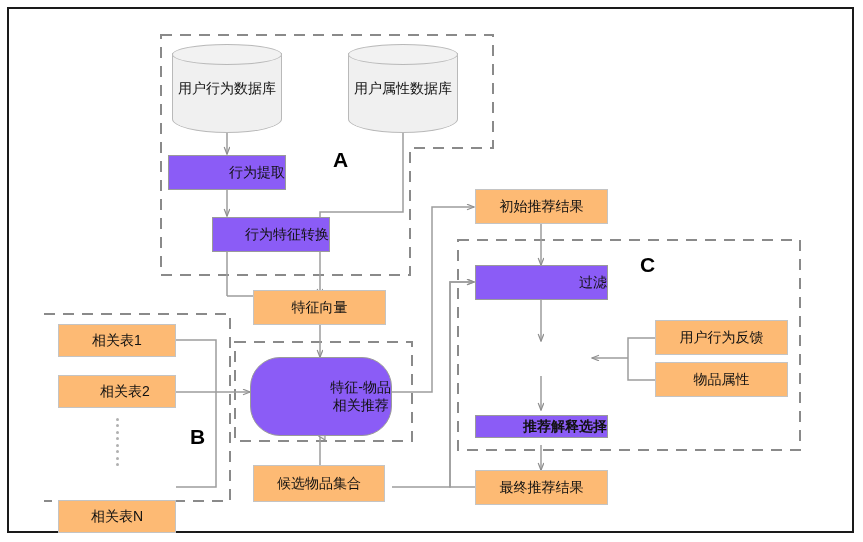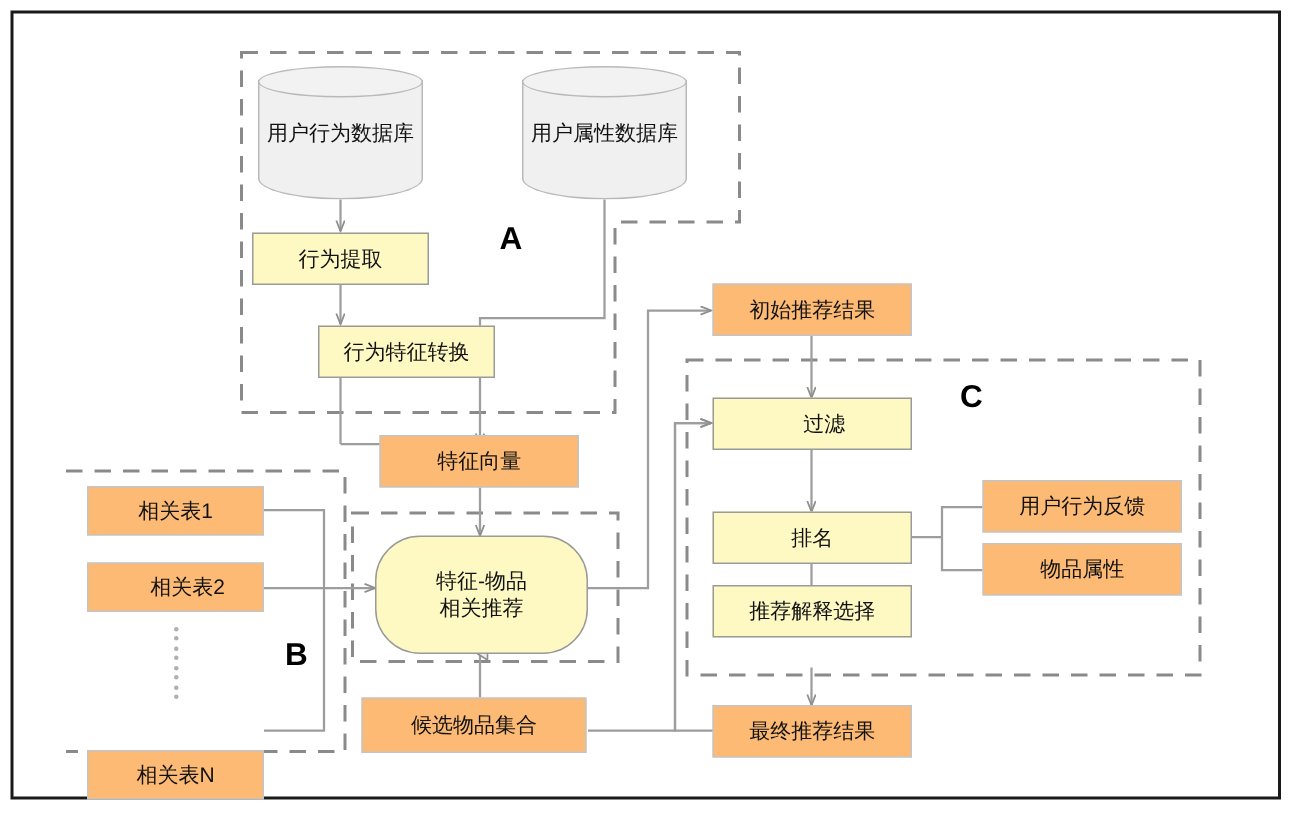--- a/index.html
+++ b/index.html
@@ -3,21 +3,21 @@
 <meta charset="utf-8">
 <style>
   html,body{margin:0;padding:0;background:#ffffff;}
   body{font-family:"Liberation Sans","DejaVu Sans",sans-serif;}
   #canvas{position:relative;width:863px;height:542px;background:#ffffff;overflow:hidden;}
   #frame{position:absolute;left:7px;top:7px;width:847px;height:526px;border:2px solid #1a1a1a;box-sizing:border-box;background:#fff;}
   svg#wires{position:absolute;left:0;top:0;width:863px;height:542px;pointer-events:none;}
 
   .node{position:absolute;box-sizing:border-box;display:flex;align-items:center;justify-content:center;text-align:center;
         font-size:14px;color:#111;line-height:1.25;white-space:pre-line;}
-  .node.dark{background:#fef9c3;border:1.6px solid #9a9a9a;}
+  .node.dark{background:#8b5cf6;border:1.6px solid #9a9a9a;justify-content:flex-end;}
   .node.light{background:#fdba74;border:1.4px solid #c4c4c4;}
 
   .cyl{position:absolute;box-sizing:border-box;}
   .cyl .body{position:absolute;left:0;right:0;top:9px;bottom:0;background:#f0f0f0;border:1.6px solid #b9b9b9;border-top:none;
              border-radius:0 0 50% 50%/0 0 14px 14px;}
   .cyl .top{position:absolute;left:0;right:0;top:0;height:19px;background:#f2f2f2;border:1.6px solid #b9b9b9;border-radius:50%/50%;}
   .cyl .lbl{position:absolute;left:0;right:0;top:0;bottom:0;display:flex;align-items:center;justify-content:center;
             font-size:14px;color:#111;}
   .grouptag{position:absolute;font-weight:bold;font-size:21px;color:#000;font-family:"Liberation Sans",sans-serif;}
   .dots{position:absolute;display:flex;flex-direction:column;align-items:center;justify-content:space-between;}
@@ -124,33 +124,31 @@
       <i></i>
   </div>
 
   <div class="node light" style="left:58px;top:470px;width:118px;height:33px;margin-top:30px;">
     <span>相关表N</span></div>
 
   <div class="node dark" style="left:250px;top:357px;width:142px;height:79px;border-radius:30px;">
     <span>特征-物品
 相关推荐</span></div>
 
-  <div class="node light" style="left:241px;top:465px;width:150px;height:37px;">
+  <div class="node light" style="left:253px;top:465px;width:132px;height:37px;">
     <span>候选物品集合</span></div>
 
   <div class="node light" style="left:475px;top:189px;width:133px;height:35px;">
     <span>初始推荐结果</span></div>
 
   <div class="node dark" style="left:475px;top:265px;width:133px;height:35px;padding-left:16px;">
     <span>过滤</span></div>
 
-  <div class="node dark" style="left:475px;top:341px;width:133px;height:35px;">
-    <span>排名</span></div>
 
-  <div class="node dark" style="left:475px;top:390px;width:133px;height:35px;">
+  <div class="node dark" style="left:475px;top:415px;width:133px;height:23px;font-weight:bold;">
     <span>推荐解释选择</span></div>
 
   <div class="node light" style="left:475px;top:470px;width:133px;height:35px;">
     <span>最终推荐结果</span></div>
 
   <div class="node light" style="left:655px;top:320px;width:133px;height:35px;">
     <span>用户行为反馈</span></div>
 
   <div class="node light" style="left:655px;top:362px;width:133px;height:35px;text-align:center;">
     <span>物品属性</span></div>

